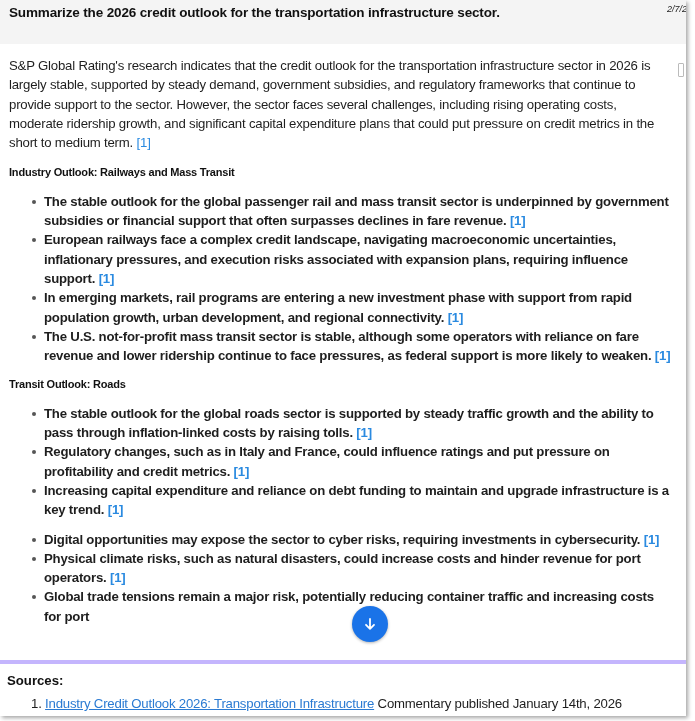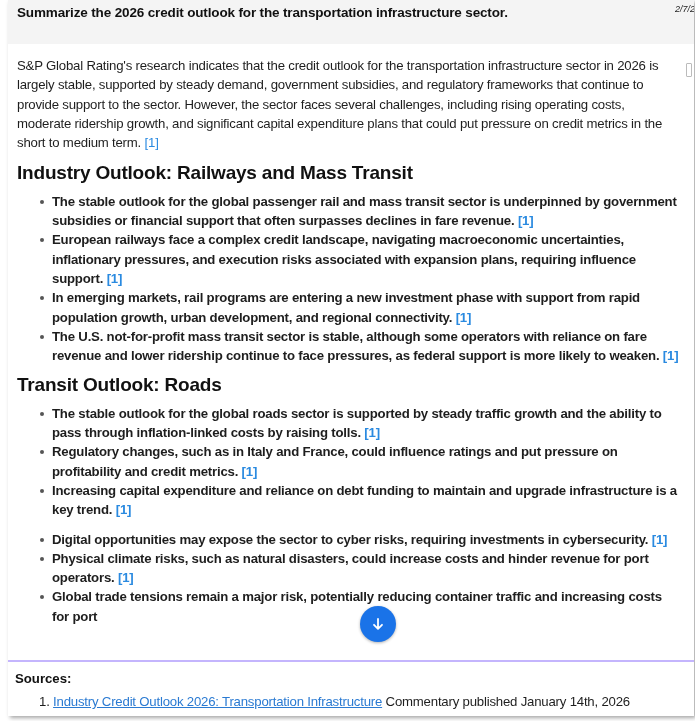--- a/index.html
+++ b/index.html
@@ -7,21 +7,21 @@
       padding: 0;
       width: 695px;
       height: 721px;
       overflow: hidden;
       background: #ffffff;
       font-family: "Liberation Sans", sans-serif;
       color: #1a1a1a;
     }
     .card {
       position: absolute;
-      left: 8px;
+      left: 0;
       top: 0;
       width: 686px;
       height: 716px;
       background: #ffffff;
       box-shadow: 2px 2px 4px rgba(0,0,0,0.35);
       overflow: hidden;
     }
     .header {
       position: absolute;
       left: 0; top: 0;
@@ -55,21 +55,21 @@
       padding: 12px 14px 0 9px;
       font-size: 13.2px;
       line-height: 19.3px;
       letter-spacing: -0.2px;
       color: #1e1e1e;
     }
     p { margin: 0 0 8px 0; }
     .intro { margin-bottom: 11px; }
     h4 {
       margin: 0 0 9px 0;
-      font-size: 19px;
+      font-size: 11px;
       font-weight: bold;
       color: #111;
     }
     ul {
       margin: 0 0 10px 0;
       padding-left: 35px;
       list-style: none;
       font-weight: bold;
     }
     li {
@@ -112,21 +112,21 @@
       align-items: center;
       justify-content: center;
       cursor: pointer;
     }
     .footer {
       position: absolute;
       left: 0; top: 660px;
       width: 686px;
       height: 56px;
       background: #ffffff;
-      border-top: 2px solid #c4b5fd;
+      border-top: 4px solid #c4b5fd;
     }
     .sources-label {
       position: absolute;
       left: 7px; top: 9px;
       font-size: 13.2px;
       font-weight: bold;
       color: #111;
     }
     .source-item {
       position: absolute;

